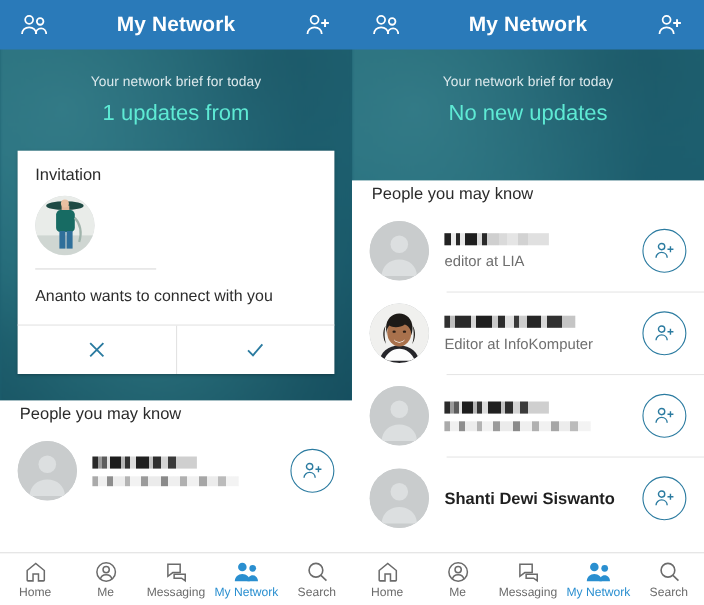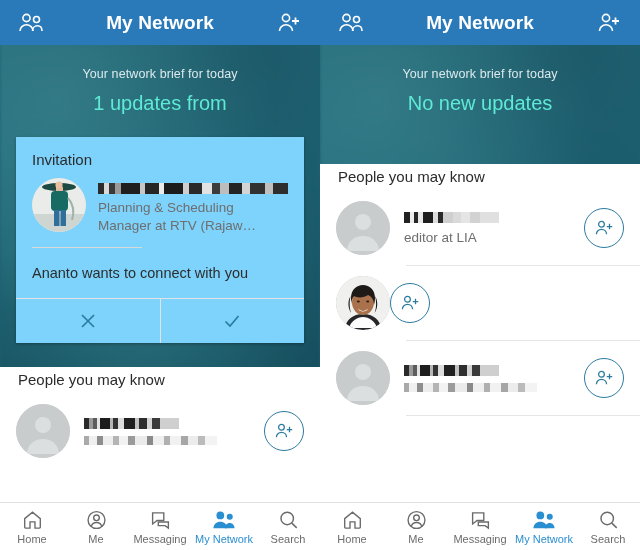--- a/index.html
+++ b/index.html
@@ -61,21 +61,21 @@
   }
   .brief .brief-line {
     font-size: 20px; line-height: 27px; color: #5eead4; font-weight: normal;
     margin-top: 9px;
   }
   .brief .brief-line.second { margin-top: 0; }
 
   
   .card {
     position: relative; z-index: 4;
-    margin: 20px 16px 0 16px; background: #7dd3fc;
+    margin: 20px 16px 0 16px; background: #ffffff;
     box-shadow: 0 1px 3px rgba(0,0,0,.30);
   }
   .card-head {
     font-size: 15px; color: #2b2b2b; padding: 14px 16px 10px 16px;
   }
   .card-person { display: flex; padding: 0 16px 0 16px; }
   .avatar-photo {
     width: 54px; height: 54px; border-radius: 50%; flex: 0 0 54px;
     overflow: hidden; position: relative; background: #d8dcdc;
   }
@@ -232,25 +232,20 @@
               <rect y="36" width="54" height="18" fill="#cfd6d2"></rect>
               <ellipse cx="27" cy="9" rx="17" ry="4" fill="#1e4a44"></ellipse>
               <rect x="24" y="9" width="7" height="5" fill="#e2b79a"></rect>
               <rect x="19" y="13" width="17" height="20" rx="4" fill="#176b63"></rect>
               <rect x="22" y="32" width="5.5" height="16" fill="#2f6f9a"></rect>
               <rect x="28.5" y="32" width="5.5" height="16" fill="#2f6f9a"></rect>
               <circle cx="27" cy="7" r="3.6" fill="#e8c0a2"></circle>
               <path d="M36 20 q8 9 4 22" stroke="#9fb3ab" stroke-width="2" fill="none"></path>
             </g>
           </svg>
-        </div>
-        <div class="person-meta">
-          <div class="blurname"></div>
-          <div class="person-title">Planning &amp; Scheduling</div>
-          <div class="person-title">Manager at RTV (Rajaw…</div>
         </div>
       </div>
       <div class="card-div"></div>
       <div class="card-msg">Ananto wants to connect with you</div>
       <div class="card-actions">
         <div class="act">
           <svg width="20" height="20" viewBox="0 0 20 20" stroke="#2b7ba0" stroke-width="1.7" fill="none">
             <path d="M4 4 L16 16 M16 4 L4 16"></path>
           </svg>
         </div>
@@ -394,20 +389,24 @@
               <ellipse cx="27" cy="26" rx="11" ry="13" fill="#a9714c"></ellipse>
               <path d="M15 22c0-8 5.5-13 12-13s12 5 12 13c0 4-1 7-1 7 0-6-3-9-6-10-4 3-11 3-14 1-2 2-3 6-3 9 0 0 0-3 0-7z" fill="#1d1a17"></path>
               <path d="M14.6 20c-1.6 6-1 13 .6 17-3-4-4-12-.6-17z" fill="#1d1a17"></path>
               <path d="M39 20c1.8 6 1.2 13-.4 17 3-4 3.9-12 .4-17z" fill="#1d1a17"></path>
               <ellipse cx="22.3" cy="25.5" rx="1.5" ry="1.1" fill="#2a1d15"></ellipse>
               <ellipse cx="31.7" cy="25.5" rx="1.5" ry="1.1" fill="#2a1d15"></ellipse>
               <path d="M22 32.5c2.8 3.2 7.2 3.2 10 0-1 4-9 4-10 0z" fill="#fff"></path>
             </g>
           </svg>
         </div>
+        <div class="pymk-meta">
+          <div class="pymk-name n2"></div>
+          <div class="pymk-sub">Editor at InfoKomputer</div>
+        </div>
         <div class="connect-btn">
           <svg width="22" height="20" viewBox="0 0 26 22" fill="none" stroke="#2b7ba0" stroke-width="1.5">
             <circle cx="10" cy="6.5" r="3.4"></circle>
             <path d="M4 18.5c0-3.4 2.7-5.8 6-5.8s6 2.4 6 5.8"></path>
             <path d="M19.5 6v6.5M16.3 9.3h6.4"></path>
           </svg>
         </div>
       </div>
       <div class="pymk-sep"></div>
 
@@ -426,20 +425,39 @@
         <div class="connect-btn">
           <svg width="22" height="20" viewBox="0 0 26 22" fill="none" stroke="#2b7ba0" stroke-width="1.5">
             <circle cx="10" cy="6.5" r="3.4"></circle>
             <path d="M4 18.5c0-3.4 2.7-5.8 6-5.8s6 2.4 6 5.8"></path>
             <path d="M19.5 6v6.5M16.3 9.3h6.4"></path>
           </svg>
         </div>
       </div>
       <div class="pymk-sep"></div>
 
+      <div class="pymk-row">
+        <div class="pymk-av">
+          <svg viewBox="0 0 54 54">
+            <circle cx="27" cy="27" r="27" fill="#c9cccd"></circle>
+            <circle cx="27" cy="21" r="8" fill="#dcdfe0"></circle>
+            <path d="M11 50c0-9 7.2-15 16-15s16 6 16 15z" fill="#dcdfe0"></path>
+          </svg>
+        </div>
+        <div class="pymk-meta">
+          <div class="pymk-sub dark">Shanti Dewi Siswanto</div>
+        </div>
+        <div class="connect-btn">
+          <svg width="22" height="20" viewBox="0 0 26 22" fill="none" stroke="#2b7ba0" stroke-width="1.5">
+            <circle cx="10" cy="6.5" r="3.4"></circle>
+            <path d="M4 18.5c0-3.4 2.7-5.8 6-5.8s6 2.4 6 5.8"></path>
+            <path d="M19.5 6v6.5M16.3 9.3h6.4"></path>
+          </svg>
+        </div>
+      </div>
     </div>
 
     <div class="bottomnav">
       <div class="nav-item">
         <svg width="23" height="22" viewBox="0 0 24 24" fill="none" stroke="#6b6b6b" stroke-width="1.5">
           <path d="M3.5 10.5 12 3.5l8.5 7V20a.8.8 0 0 1-.8.8h-5V14h-5.4v6.8h-5a.8.8 0 0 1-.8-.8z"></path>
         </svg>
         <span class="nav-label">Home</span>
       </div>
       <div class="nav-item">

